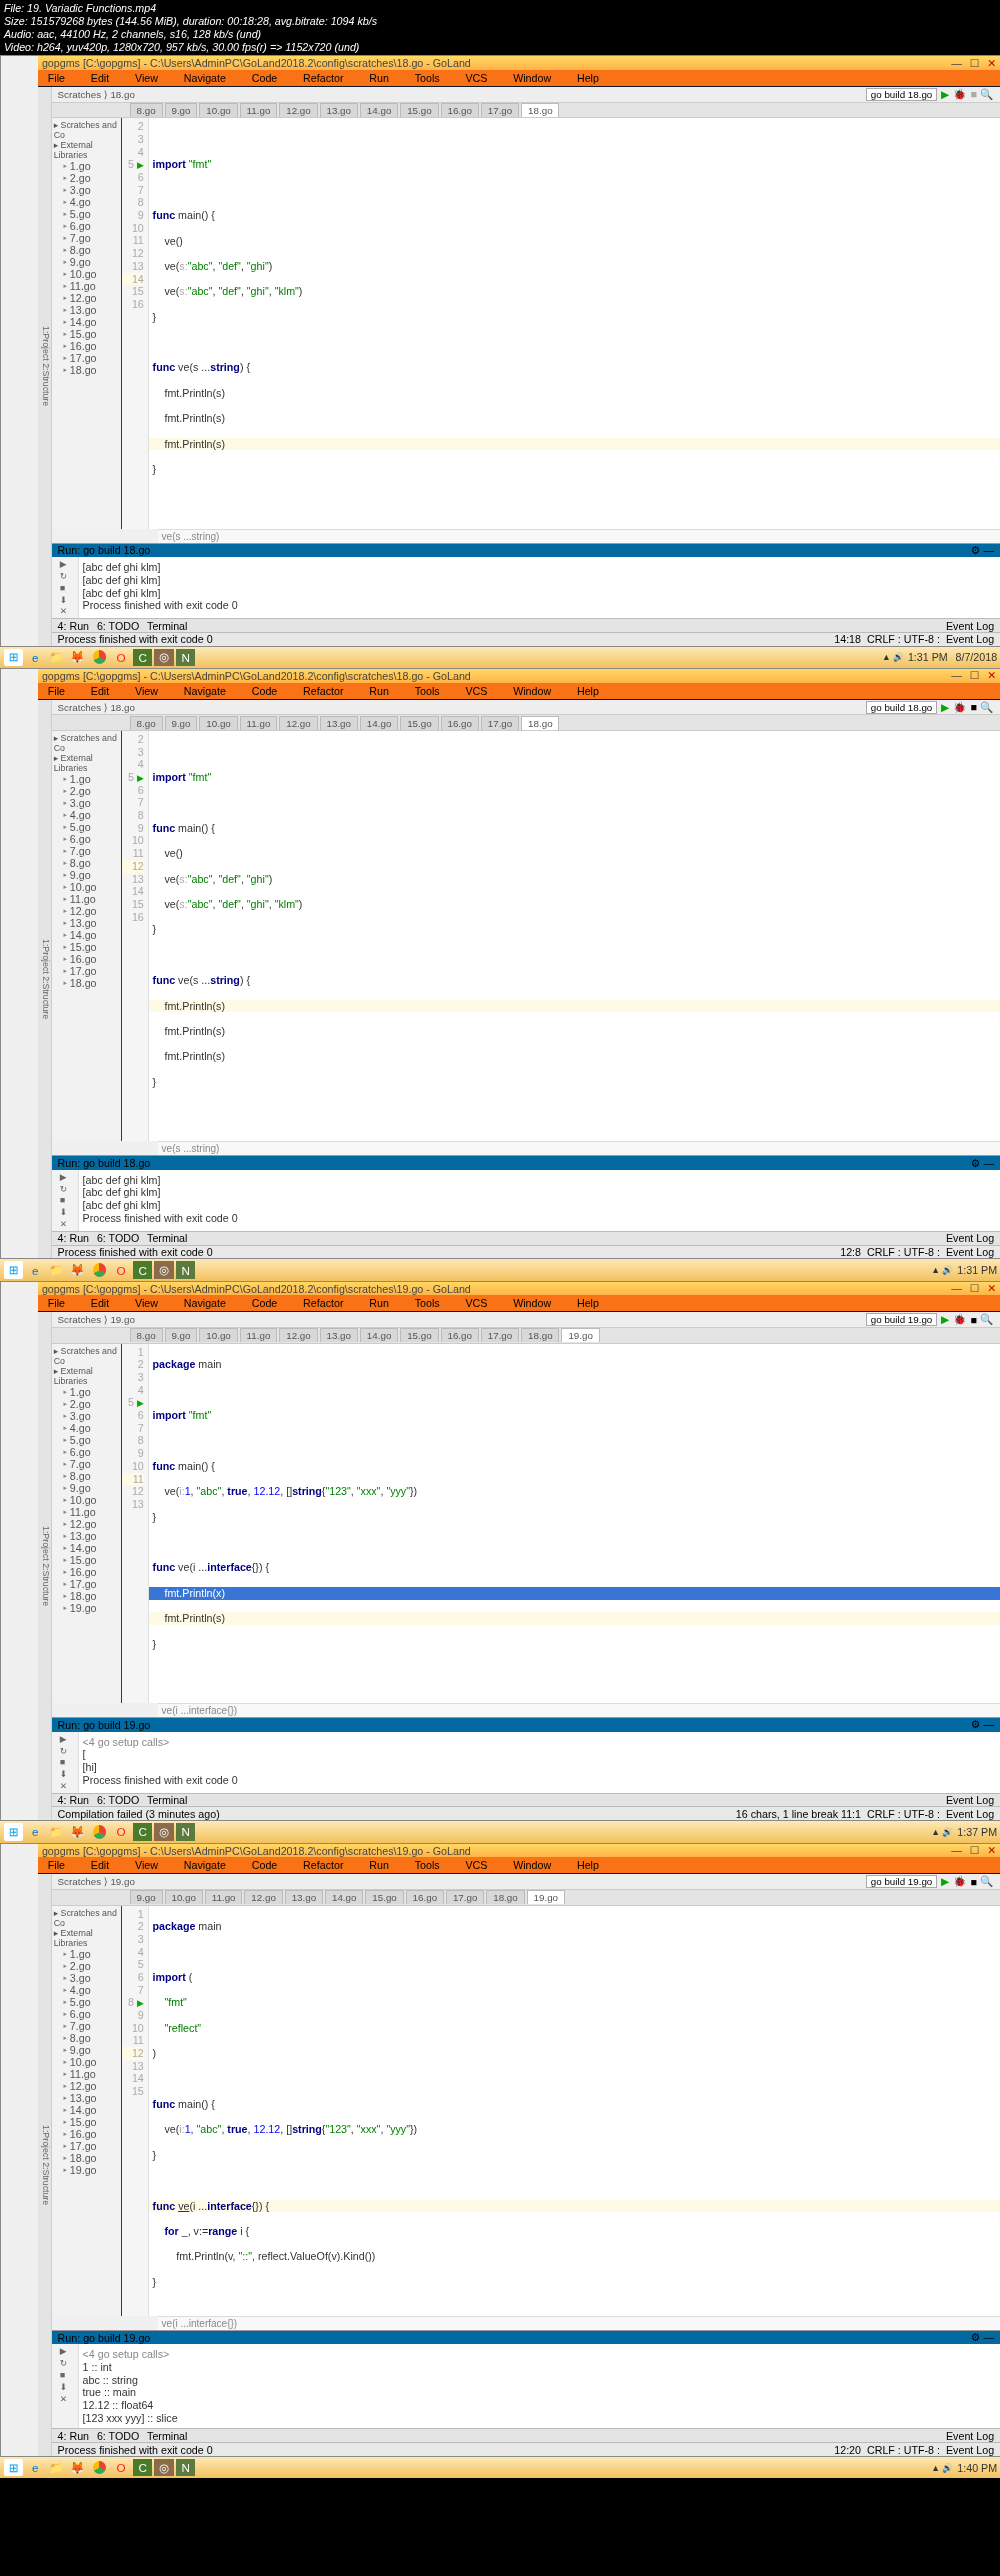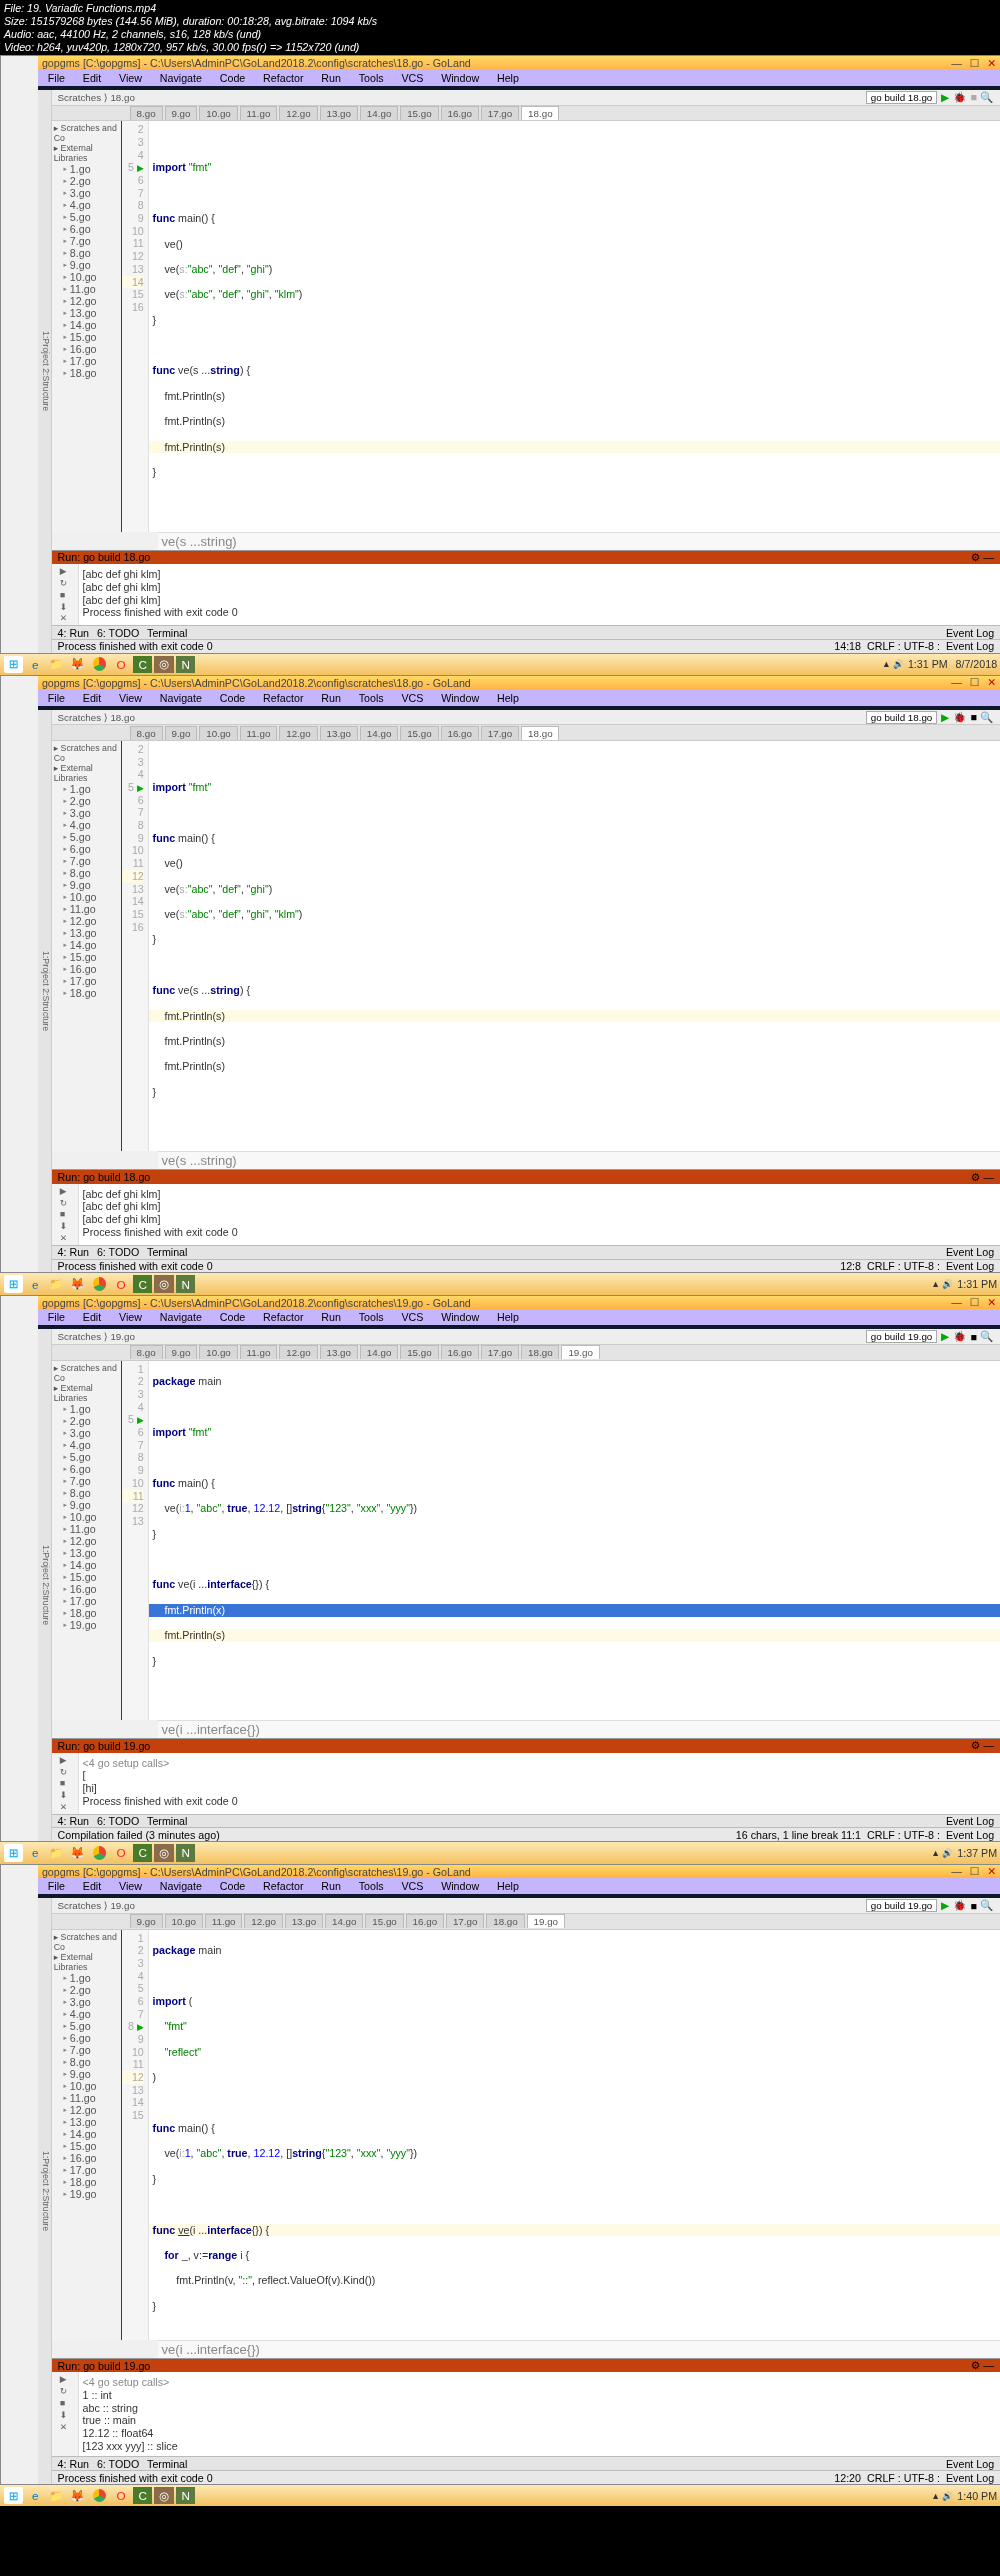--- a/index.html
+++ b/index.html
@@ -2,21 +2,21 @@
 <html><head>
 <meta charset="utf-8">
 <style>
 * { margin: 0; padding: 0; box-sizing: border-box; font-family: "Segoe UI", Tahoma, sans-serif; font-size: 10.7px; }
 body { background: #000; width: 1001px; }
 .overlay-text { color: #fff; font-family: Arial; font-size: 12.7px; font-style: italic; padding: 2px 3.9px; background: #000; line-height: 1.2; }
 .ide-window { background: #f0f0f0; border: 1px solid #888; padding-left: 37px; }
 .titlebar { background: linear-gradient(#ffd966,#ffb347); height: 13.7px; display: flex; justify-content: space-between; align-items: center; padding: 0 3.9px; font-size: 9.8px; color: #444; }
 .titlebar .wc { display: flex; gap: 7.8px; }
 .titlebar .wc span { cursor: pointer; }
-.menubar { background: #c4b5fd; display: flex; gap: 10px; padding: 1px 5.9px; border-bottom: 4px solid #0f172a; font-size: 9.8px; }
+.menubar { background: #f97316; display: flex; gap: 18px; padding: 1px 5.9px; border-bottom: 1px solid #0f172a; font-size: 9.8px; }
 .menubar span { padding: 1px 3.9px; }
 .toolbar { background: #eee; display: flex; align-items: center; justify-content: space-between; padding: 1px 5.9px; border-bottom: 1px solid #ccc; height: 15.6px; }
 .breadcrumb { font-size: 9.8px; color: #555; }
 .run-config { display: flex; align-items: center; gap: 3.9px; }
 .run-btn { color: #0a0; font-size: 10.7px; }
 .tabs { background: #e4e4e4; display: flex; align-items: center; padding-left: 78px; border-bottom: 1px solid #ccc; height: 15.6px; gap: 2px; }
 .tab { background: #d8d8d8; padding: 1px 5.9px; font-size: 9.8px; color: #555; border: 1px solid #bbb; border-bottom: none; }
 .tab.active { background: #fff; }
 .main { display: flex; background: #fff; }
 .sidebar { width: 70px; background: #f2f2f2; border-right: 1px solid #7f1d1d; padding: 2px; font-size: 9.8px; color: #555; }
@@ -26,23 +26,23 @@
 .gutter .ln { height: 12.7px; }
 .gutter .ln.hl { background: #fffae3; }
 .gutter .run-ic { color: #0a0; font-size: 8.8px; }
 .code { flex: 1; font-family: "Consolas", monospace; font-size: 10.7px; line-height: 12.7px; padding: 2px 0; white-space: pre; color: #333; position: relative; }
 .code .line { height: 12.7px; padding-left: 3.9px; }
 .code .line.hl { background: #fffae3; }
 .code .line.sel { background: #3875d6; color: #fff; }
 .kw { color: #000080; font-weight: bold; }
 .str { color: #008000; }
 .num { color: #0000ff; }
-.breadcrumb2 { font-size: 13px; color: #888; padding: 1px 3.9px; border-top: 1px solid #ddd; background: #f8f8f8; margin-left: 106px; }
+.breadcrumb2 { font-size: 10px; color: #888; padding: 1px 3.9px; border-top: 1px solid #ddd; background: #f8f8f8; margin-left: 106px; }
 .run-panel { border-top: 1px solid #999; background: #fff; }
-.run-header { background: #c2410c; display: flex; align-items: center; padding: 1px 5.9px; font-size: 9.8px; height: 13.7px; justify-content: space-between; }
+.run-header { background: #0369a1; display: flex; align-items: center; padding: 1px 5.9px; font-size: 9.8px; height: 13.7px; justify-content: space-between; }
 .run-body { display: flex; }
 .run-gutter { width: 27px; background: #f2f2f2; border-right: 1px solid #ddd; display: flex; flex-direction: column; align-items: center; gap: 2px; padding: 2px; }
 .run-gutter span { width: 9.8px; height: 9.8px; font-size: 8.8px; color: #666; }
 .console { flex: 1; font-family: "Consolas", monospace; font-size: 10.7px; line-height: 12.7px; padding: 3.9px; color: #333; }
 .bottom-tabs { background: #e4e4e4; border-top: 1px solid #bbb; display: flex; gap: 7.8px; padding: 1px 5.9px; font-size: 9.8px; height: 13.7px; align-items: center; }
 .statusbar { background: #e8e8e8; display: flex; justify-content: space-between; padding: 1px 5.9px; font-size: 9.8px; border-top: 1px solid #bbb; height: 13.7px; align-items: center; }
 .taskbar { background: linear-gradient(#fde9b5,#f3c15f); height: 21.5px; display: flex; align-items: center; gap: 2px; padding: 0 3.9px; }
 .taskbar .tb-icon { width: 19.5px; height: 17.6px; display: flex; align-items: center; justify-content: center; font-size: 11.7px; }
 .tb-win { background:#fff;border-radius:2px;color:#00a2ed; }
 .tb-ie { color:#0078d7; }

